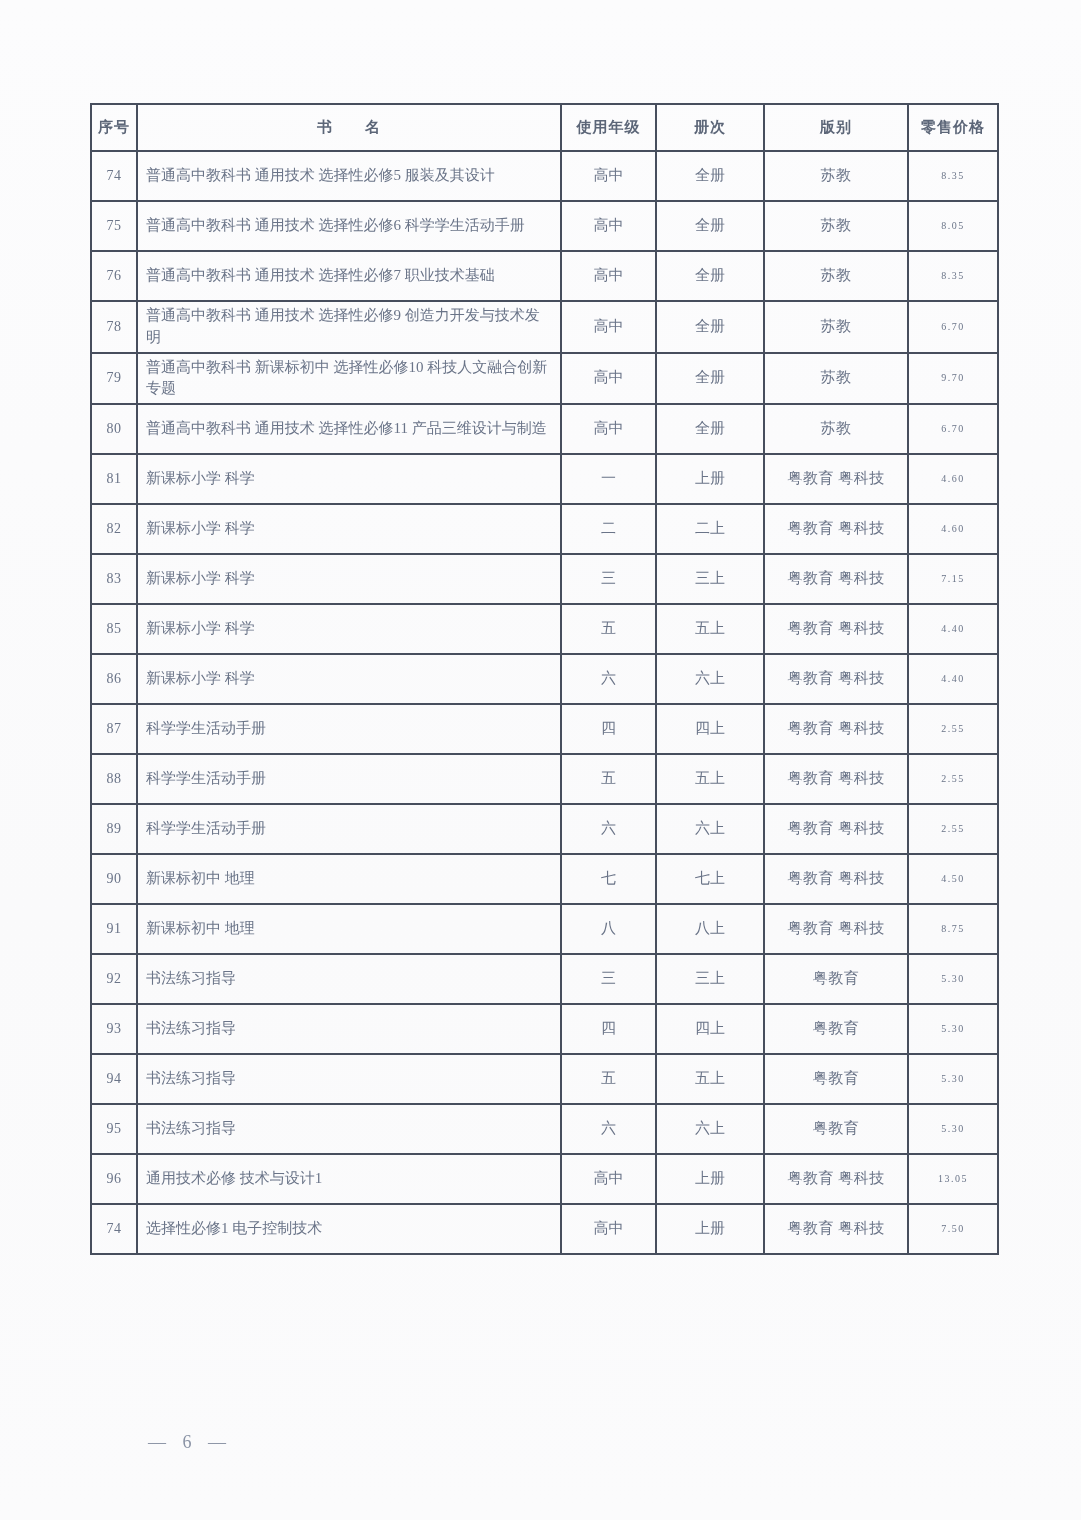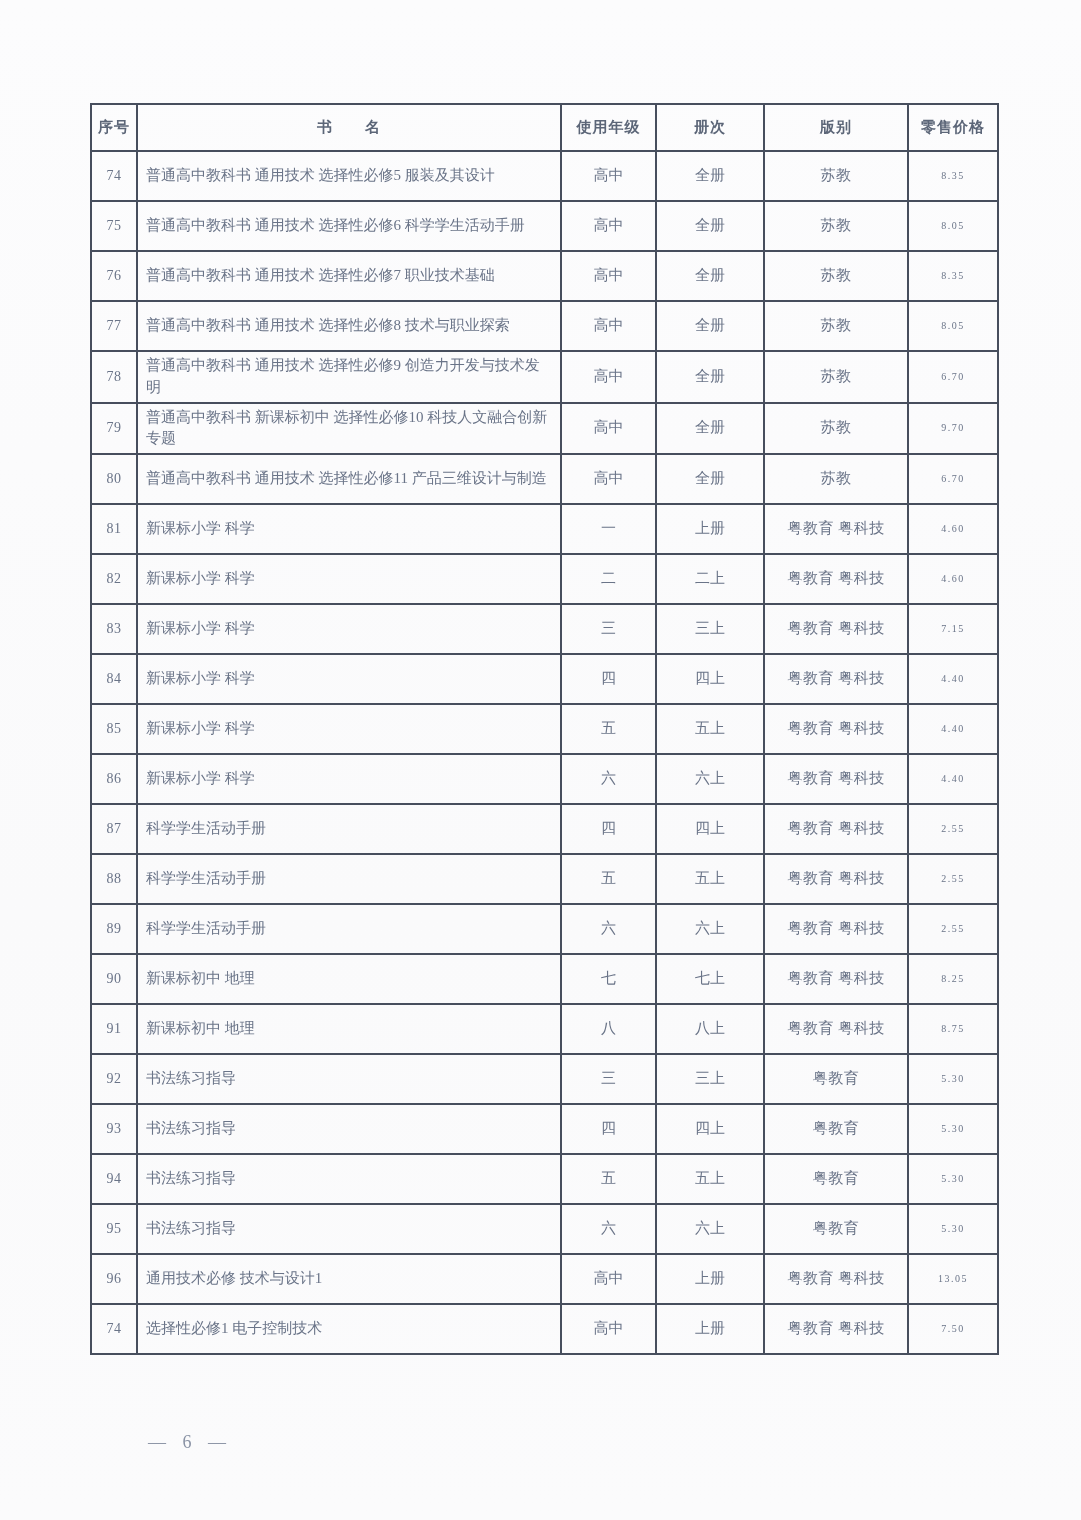--- a/index.html
+++ b/index.html
@@ -123,28 +123,20 @@
   </tr>
         <tr>
     <td class="cell-num">76</td>
     <td class="cell-title">普通高中教科书 通用技术 选择性必修7 职业技术基础</td>
     <td class="cell-grade">高中</td>
     <td class="cell-volume">全册</td>
     <td class="cell-publisher">苏教</td>
     <td class="cell-price">8.35</td>
   </tr>
         <tr>
-    <td class="cell-num">77</td>
-    <td class="cell-title">普通高中教科书 通用技术 选择性必修8 技术与职业探索</td>
-    <td class="cell-grade">高中</td>
-    <td class="cell-volume">全册</td>
-    <td class="cell-publisher">苏教</td>
-    <td class="cell-price">8.05</td>
-  </tr>
-        <tr>
     <td class="cell-num">78</td>
     <td class="cell-title">普通高中教科书 通用技术 选择性必修9 创造力开发与技术发明</td>
     <td class="cell-grade">高中</td>
     <td class="cell-volume">全册</td>
     <td class="cell-publisher">苏教</td>
     <td class="cell-price">6.70</td>
   </tr>
         <tr>
     <td class="cell-num">79</td>
     <td class="cell-title">普通高中教科书 新课标初中 选择性必修10 科技人文融合创新专题</td>
@@ -177,28 +169,20 @@
     <td class="cell-publisher">粤教育 粤科技</td>
     <td class="cell-price">4.60</td>
   </tr>
         <tr>
     <td class="cell-num">83</td>
     <td class="cell-title">新课标小学 科学</td>
     <td class="cell-grade">三</td>
     <td class="cell-volume">三上</td>
     <td class="cell-publisher">粤教育 粤科技</td>
     <td class="cell-price">7.15</td>
-  </tr>
-        <tr>
-    <td class="cell-num">84</td>
-    <td class="cell-title">新课标小学 科学</td>
-    <td class="cell-grade">四</td>
-    <td class="cell-volume">四上</td>
-    <td class="cell-publisher">粤教育 粤科技</td>
-    <td class="cell-price">4.40</td>
   </tr>
         <tr>
     <td class="cell-num">85</td>
     <td class="cell-title">新课标小学 科学</td>
     <td class="cell-grade">五</td>
     <td class="cell-volume">五上</td>
     <td class="cell-publisher">粤教育 粤科技</td>
     <td class="cell-price">4.40</td>
   </tr>
         <tr>
@@ -232,21 +216,21 @@
     <td class="cell-volume">六上</td>
     <td class="cell-publisher">粤教育 粤科技</td>
     <td class="cell-price">2.55</td>
   </tr>
         <tr>
     <td class="cell-num">90</td>
     <td class="cell-title">新课标初中 地理</td>
     <td class="cell-grade">七</td>
     <td class="cell-volume">七上</td>
     <td class="cell-publisher">粤教育 粤科技</td>
-    <td class="cell-price">8.25</td>
+    <td class="cell-price">4.50</td>
   </tr>
         <tr>
     <td class="cell-num">91</td>
     <td class="cell-title">新课标初中 地理</td>
     <td class="cell-grade">八</td>
     <td class="cell-volume">八上</td>
     <td class="cell-publisher">粤教育 粤科技</td>
     <td class="cell-price">8.75</td>
   </tr>
         <tr>

